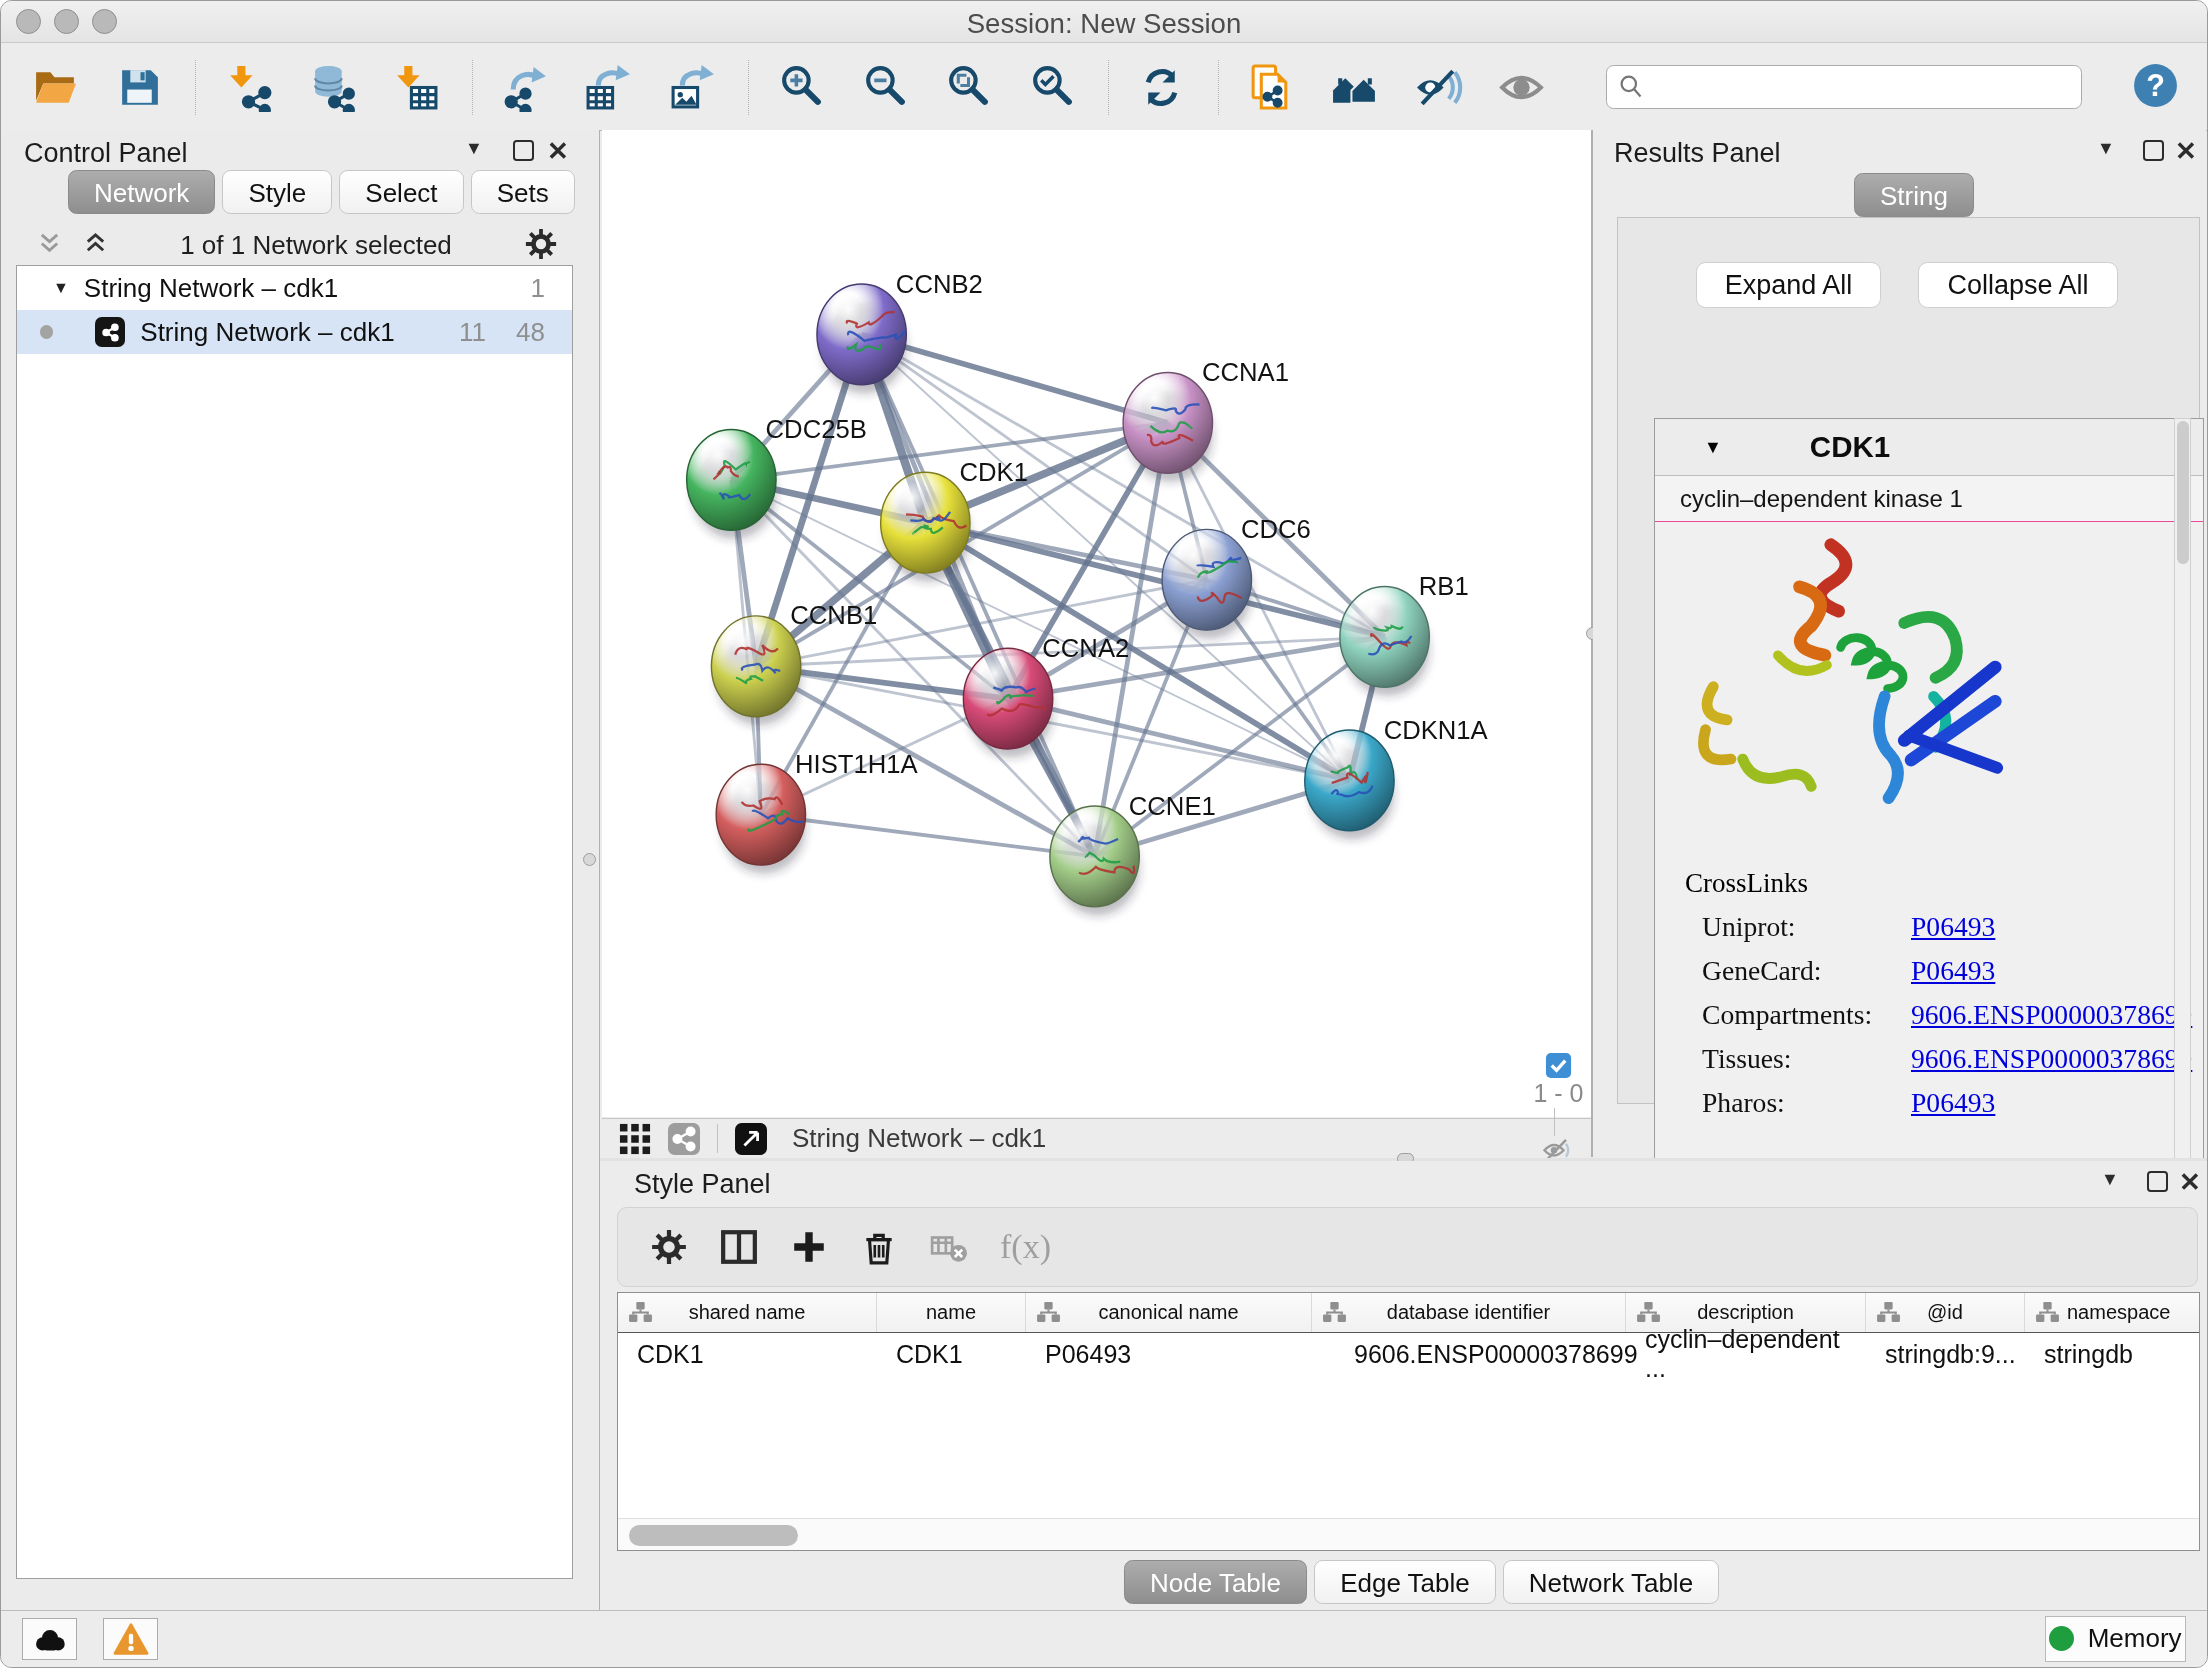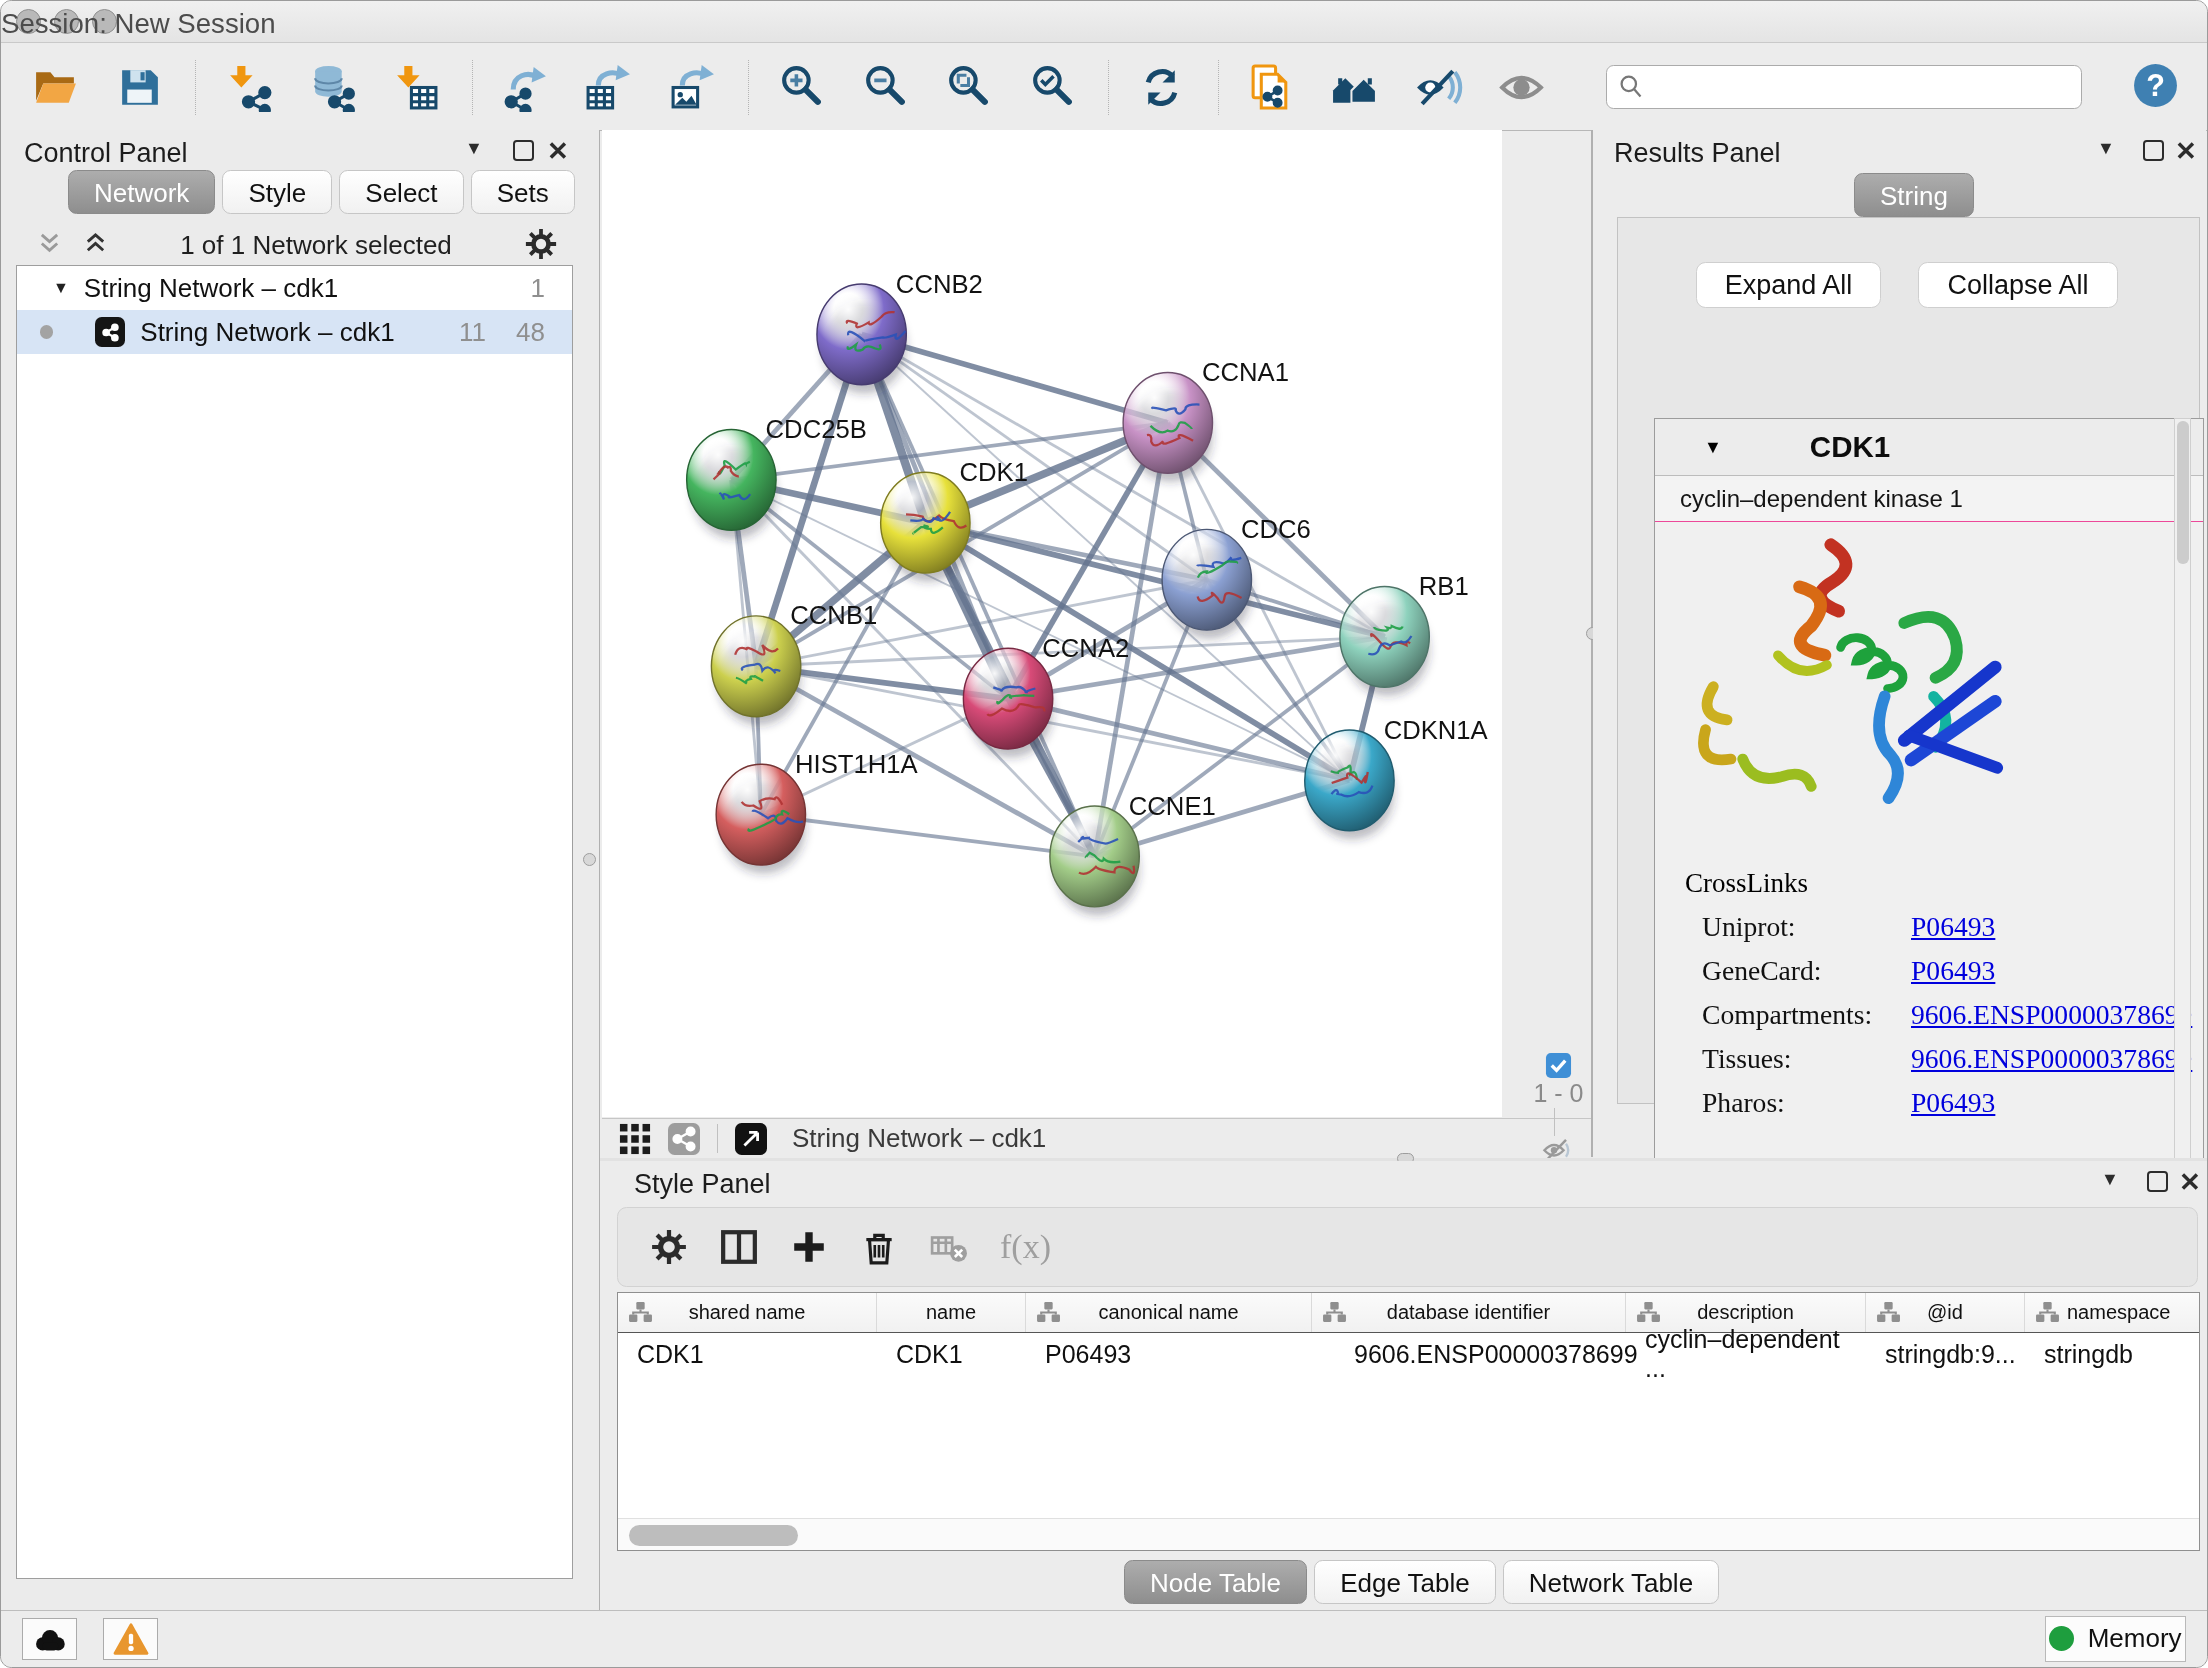--- a/index.html
+++ b/index.html
@@ -6,21 +6,21 @@
   html,body { background:#ffffff; }
   body { font-family:"Liberation Sans", sans-serif; }
   .window { position:relative; width:2208px; height:1668px; background:#ececec;
             border:1px solid #9a9a9a; border-radius:11.4px; overflow:hidden; }
 
   
   .titlebar { position:absolute; left:0; top:0; width:100%; height:42px;
               background:linear-gradient(#f0f0f0,#e4e4e4); border-bottom:1px solid #c9c9c9; }
   .tlight { position:absolute; top:7.6px; width:25px; height:25px; border-radius:50%;
             background:#b9b9b9; border:1px solid #8f8f8f; }
-  .wtitle { position:absolute; top:6.7px; left:0; right:0; text-align:left;
+  .wtitle { position:absolute; top:6.7px; left:0; right:0; text-align:center;
             font-size:27.6px; color:#4c4c4c; }
 
   
   .toolbar { position:absolute; left:0; top:43px; width:100%; height:87px;
              background:#ececec; border-bottom:1.9px solid #b7b7b7;
              display:flex; align-items:center; padding-left:27px; }
   .tbtn { background:none; border:none; width:55px; height:61px; margin-right:28.5px;
           display:flex; align-items:center; justify-content:center; cursor:default; }
   .tbtn svg { width:49px; height:49px; }
   .tsep { width:0; height:55px; border-left:1.9px dotted #b4b4b4; margin:0 25px 0 0; }
@@ -62,21 +62,21 @@
   .tree-tri { margin:0 0 0 36px; font-size:16px; color:#222; }
   .tree-dot { width:13.3px; height:13.3px; border-radius:50%; background:#a3a3a3; margin-left:23px; }
   .share-badge { width:30px; height:30px; background:#151515; border-radius:6.7px;
                  margin-left:42px; display:flex; align-items:center; justify-content:center; }
   .share-badge svg { width:21px; height:21px; }
   .tree-label { margin-left:15px; }
   .tree-count { position:absolute; right:27px; color:#8f8f8f; }
   .tree-count2 { position:absolute; right:86px; color:#8f8f8f; }
 
   
-  .netcanvas { position:absolute; left:601px; top:129px; width:900px; height:987px; background:#ffffff; }
+  .netcanvas { position:absolute; left:601px; top:129px; width:989px; height:987px; background:#ffffff; }
   .netbar { position:absolute; left:601px; top:1117px; width:989px; height:40px;
             background:#ececec; border-top:1px solid #c6c6c6;
             display:flex; align-items:center; }
   .nb-btn { background:none; border:none; margin-left:17px; display:flex; align-items:center; }
   .nb-btn svg { width:32px; height:32px; }
   .nb-sep { width:0; height:28.5px; border-left:1px solid #c0c0c0; margin-left:17px; }
   .nb-title { margin-left:25px; font-size:26px; color:#3a3a3a; }
   .nb-right { margin-left:auto; display:flex; align-items:center;flex-direction:column; }
   .nb-count { font-size:25px; color:#8a8a8a; margin:0 7.6px; }
   .vdivider { position:absolute; left:1590px; top:129px; width:1.9px; height:1027px; background:#b0b0b0; }

